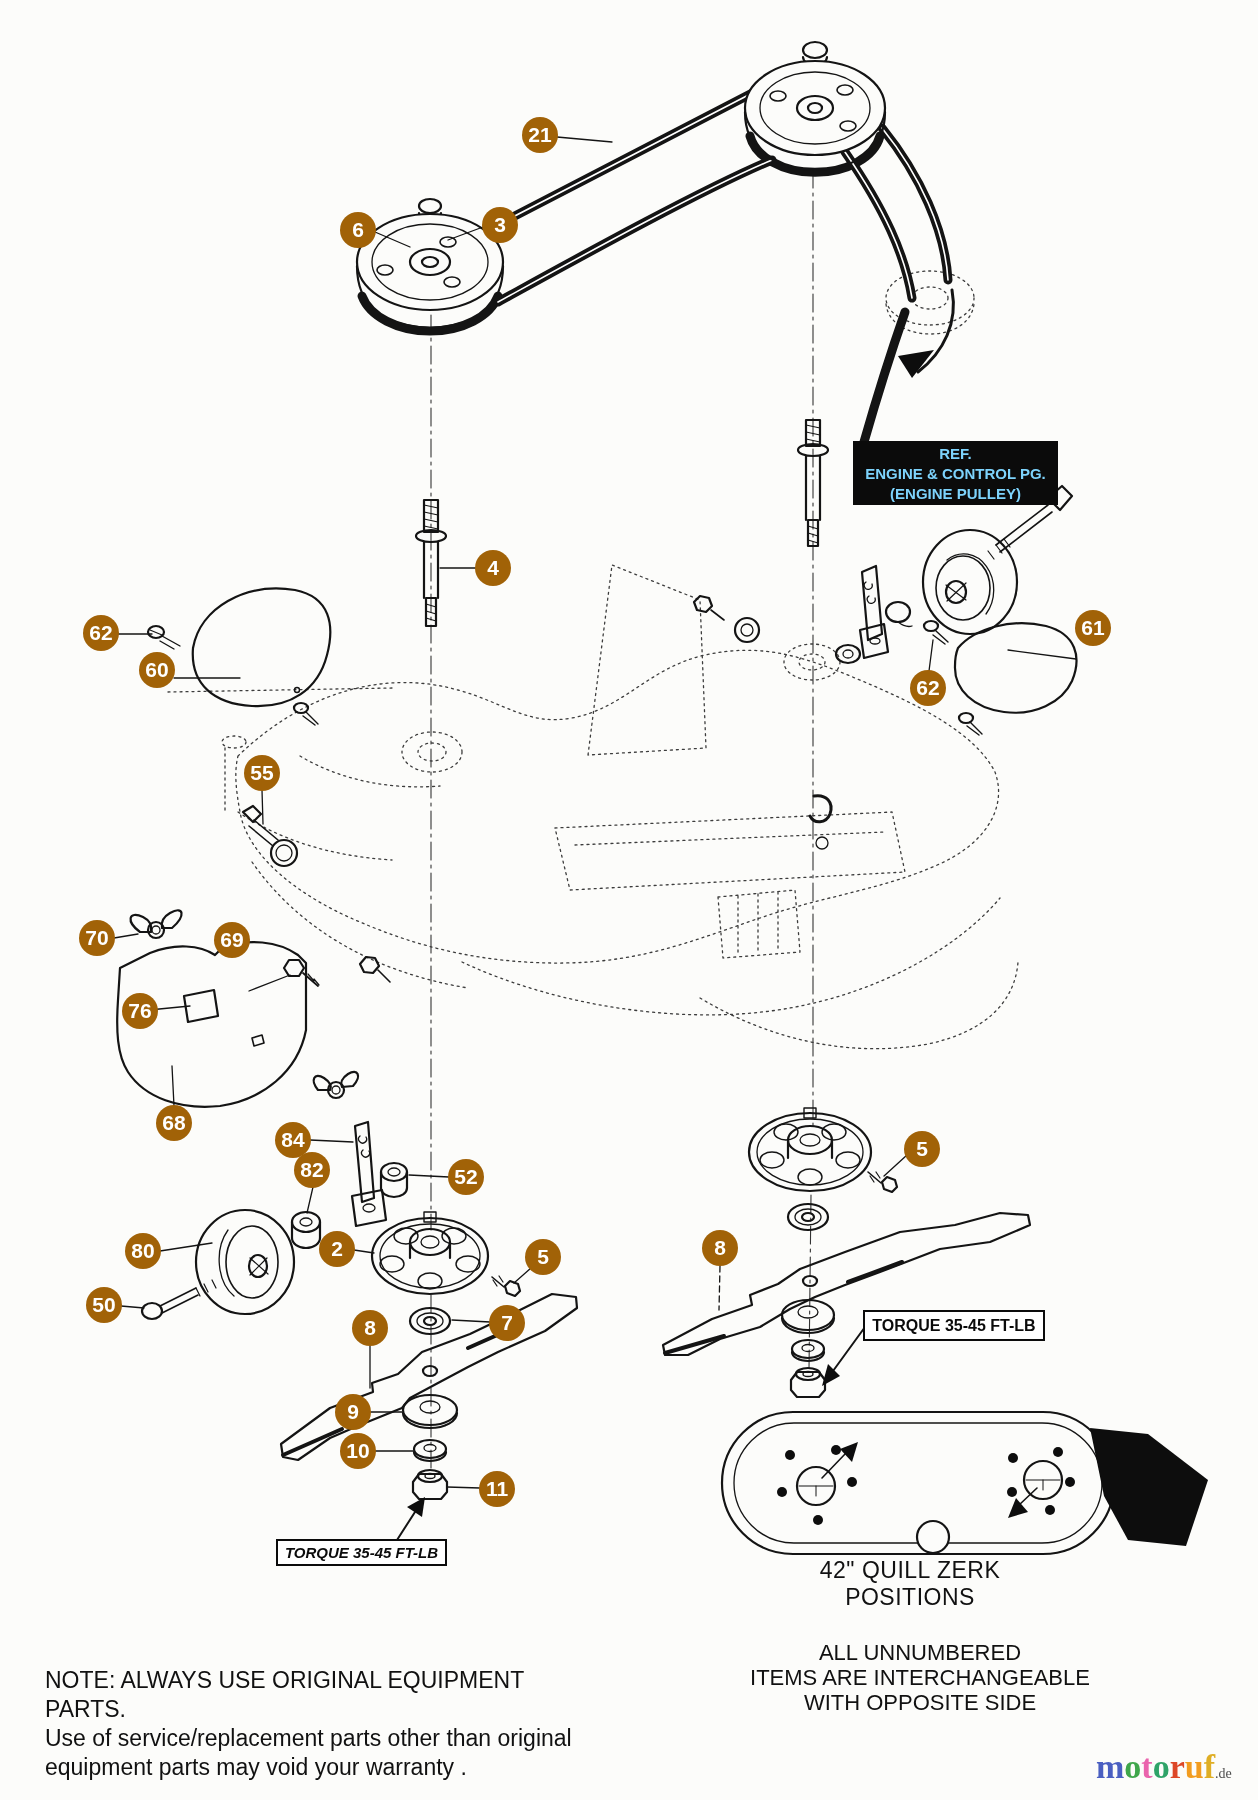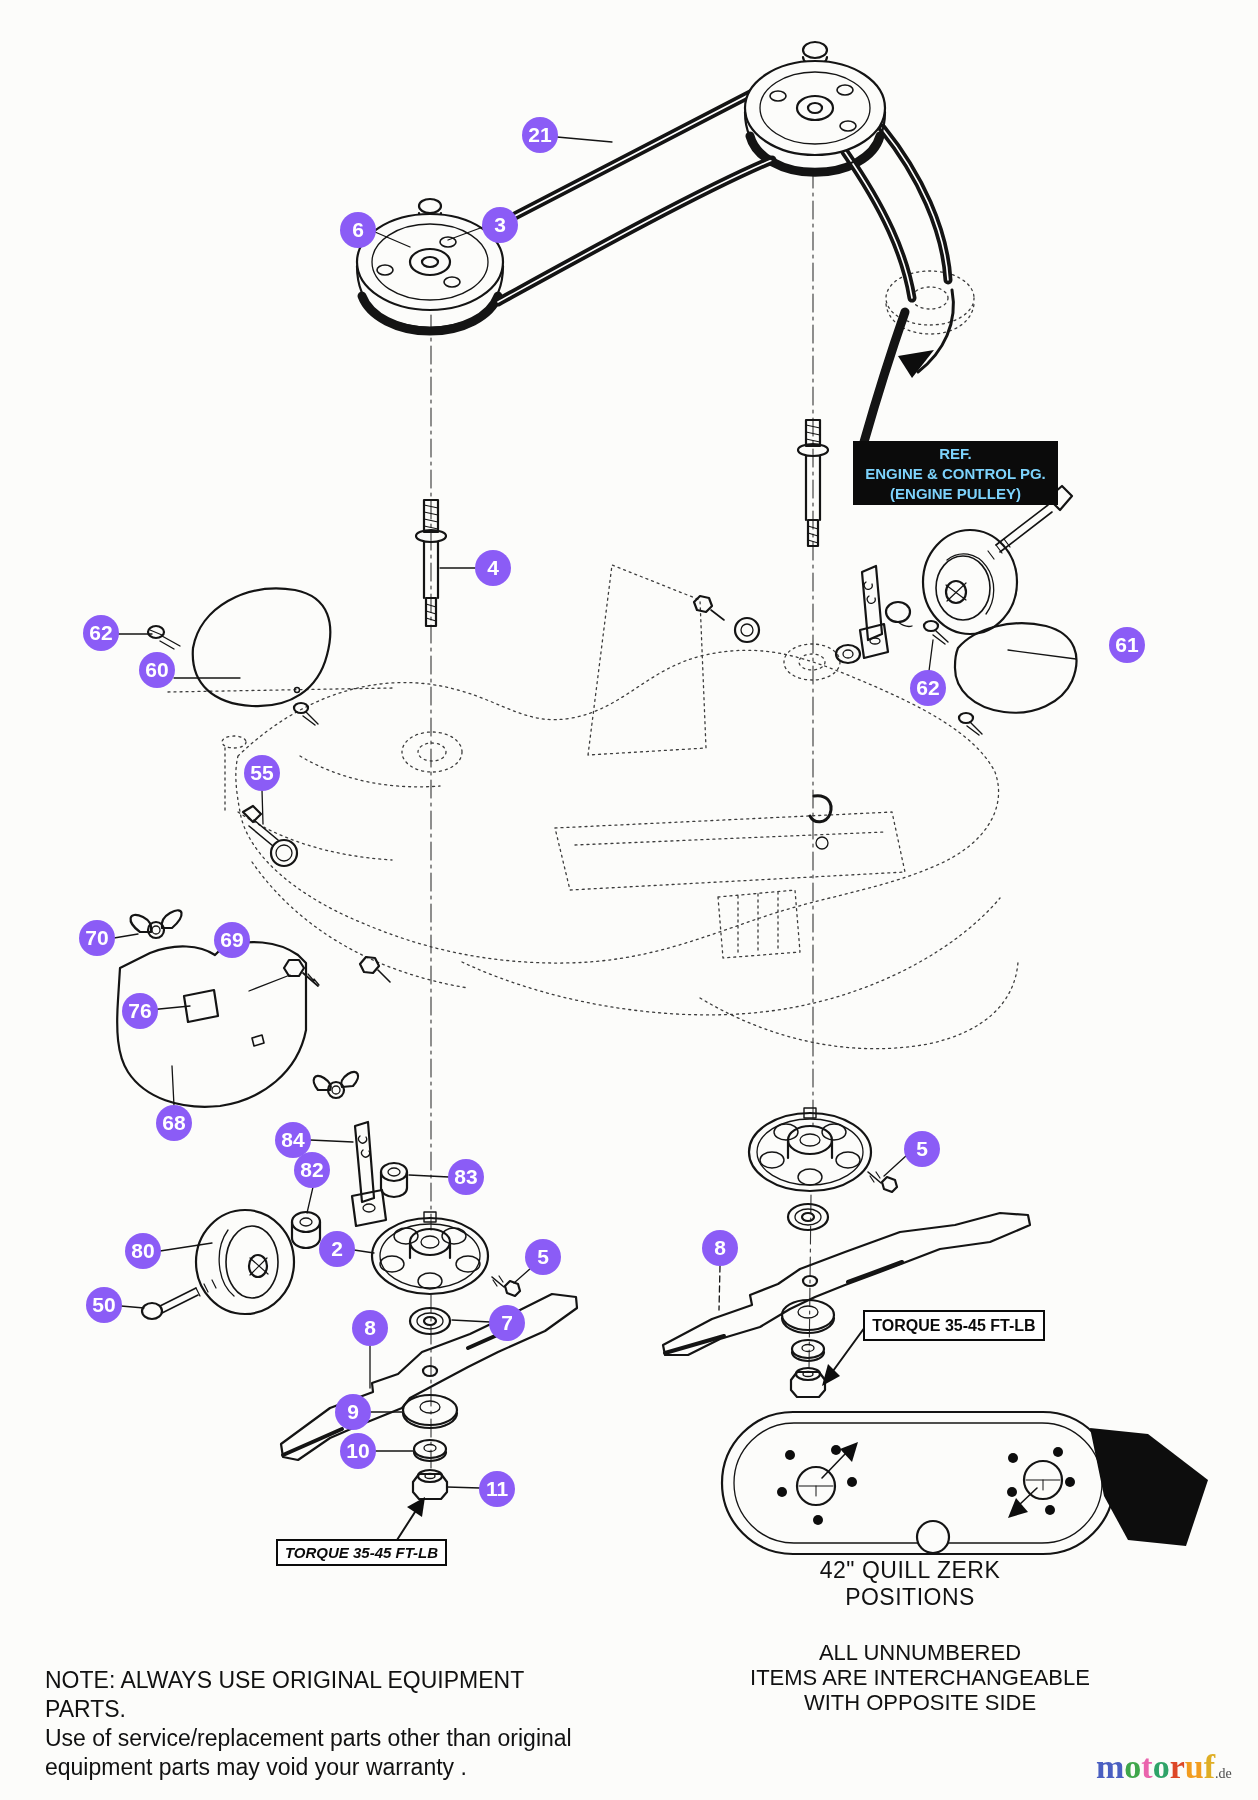--- a/index.html
+++ b/index.html
@@ -1,19 +1,19 @@
 <!DOCTYPE html>
 <html><head>
 <meta charset="utf-8">
 <style>
   html,body{margin:0;padding:0;}
   body{width:1258px;height:1800px;background:#ffffff;font-family:"Liberation Sans",sans-serif;}
   .stage{position:relative;width:1258px;height:1800px;background:#fcfcfa;overflow:hidden;}
   .stage svg{position:absolute;left:0;top:0;}
-  .callout{position:absolute;width:36px;height:36px;border-radius:50%;background:#8b5cf6;color:#ffffff;
+  .callout{position:absolute;width:36px;height:36px;border-radius:50%;background:#a16207;color:#ffffff;
     font-weight:bold;font-size:21px;line-height:36px;text-align:center;transform:translate(-50%,-50%);z-index:5;}
   .refbox{position:absolute;left:853px;top:441px;width:205px;height:64px;background:#0b0b0b;color:#7dd3fc;
     font-weight:bold;font-size:15px;line-height:20px;text-align:center;padding-top:3px;box-sizing:border-box;z-index:6;}
   .torque{position:absolute;background:#ffffff;border:2.5px solid #0b0b0b;color:#0b0b0b;font-weight:bold;
     text-align:center;box-sizing:border-box;z-index:6;display:flex;align-items:center;justify-content:center;}
   .torque-left{left:276px;top:1539px;width:171px;height:27px;font-size:15px;font-style:italic;}
   .torque-right{left:863px;top:1310px;width:182px;height:31px;font-size:16px;}
   .caption{position:absolute;color:#111;z-index:4;}
   .quill{left:755px;top:1557px;width:310px;text-align:center;font-size:23px;letter-spacing:0.5px;}
   .interchange{left:730px;top:1640px;width:380px;text-align:center;font-size:22px;line-height:25px;}
@@ -394,30 +394,30 @@
   </g>
 </svg>
 
   <div id="callout-layer">
       <div class="callout" style="left: 540px; top: 135px;">21</div>
       <div class="callout" style="left: 358px; top: 230px;">6</div>
       <div class="callout" style="left: 500px; top: 225px;">3</div>
       <div class="callout" style="left: 493px; top: 568px;">4</div>
       <div class="callout" style="left: 101px; top: 633px;">62</div>
       <div class="callout" style="left: 157px; top: 670px;">60</div>
-      <div class="callout" style="left: 1093px; top: 645px; margin-left: 34px;">61</div>
+      <div class="callout" style="left: 1093px; top: 628px;">61</div>
       <div class="callout" style="left: 928px; top: 688px;">62</div>
       <div class="callout" style="left: 262px; top: 773px;">55</div>
       <div class="callout" style="left: 97px; top: 938px;">70</div>
       <div class="callout" style="left: 232px; top: 940px;">69</div>
       <div class="callout" style="left: 140px; top: 1011px;">76</div>
       <div class="callout" style="left: 174px; top: 1123px;">68</div>
       <div class="callout" style="left: 293px; top: 1140px;">84</div>
       <div class="callout" style="left: 312px; top: 1170px;">82</div>
-      <div class="callout" style="left: 466px; top: 1177px;">83</div>
+      <div class="callout" style="left: 466px; top: 1177px;">52</div>
       <div class="callout" style="left: 337px; top: 1249px;">2</div>
       <div class="callout" style="left: 543px; top: 1257px;">5</div>
       <div class="callout" style="left: 143px; top: 1251px;">80</div>
       <div class="callout" style="left: 104px; top: 1305px;">50</div>
       <div class="callout" style="left: 507px; top: 1323px;">7</div>
       <div class="callout" style="left: 370px; top: 1328px;">8</div>
       <div class="callout" style="left: 353px; top: 1412px;">9</div>
       <div class="callout" style="left: 358px; top: 1451px;">10</div>
       <div class="callout" style="left: 497px; top: 1489px;">11</div>
       <div class="callout" style="left: 922px; top: 1149px;">5</div>

